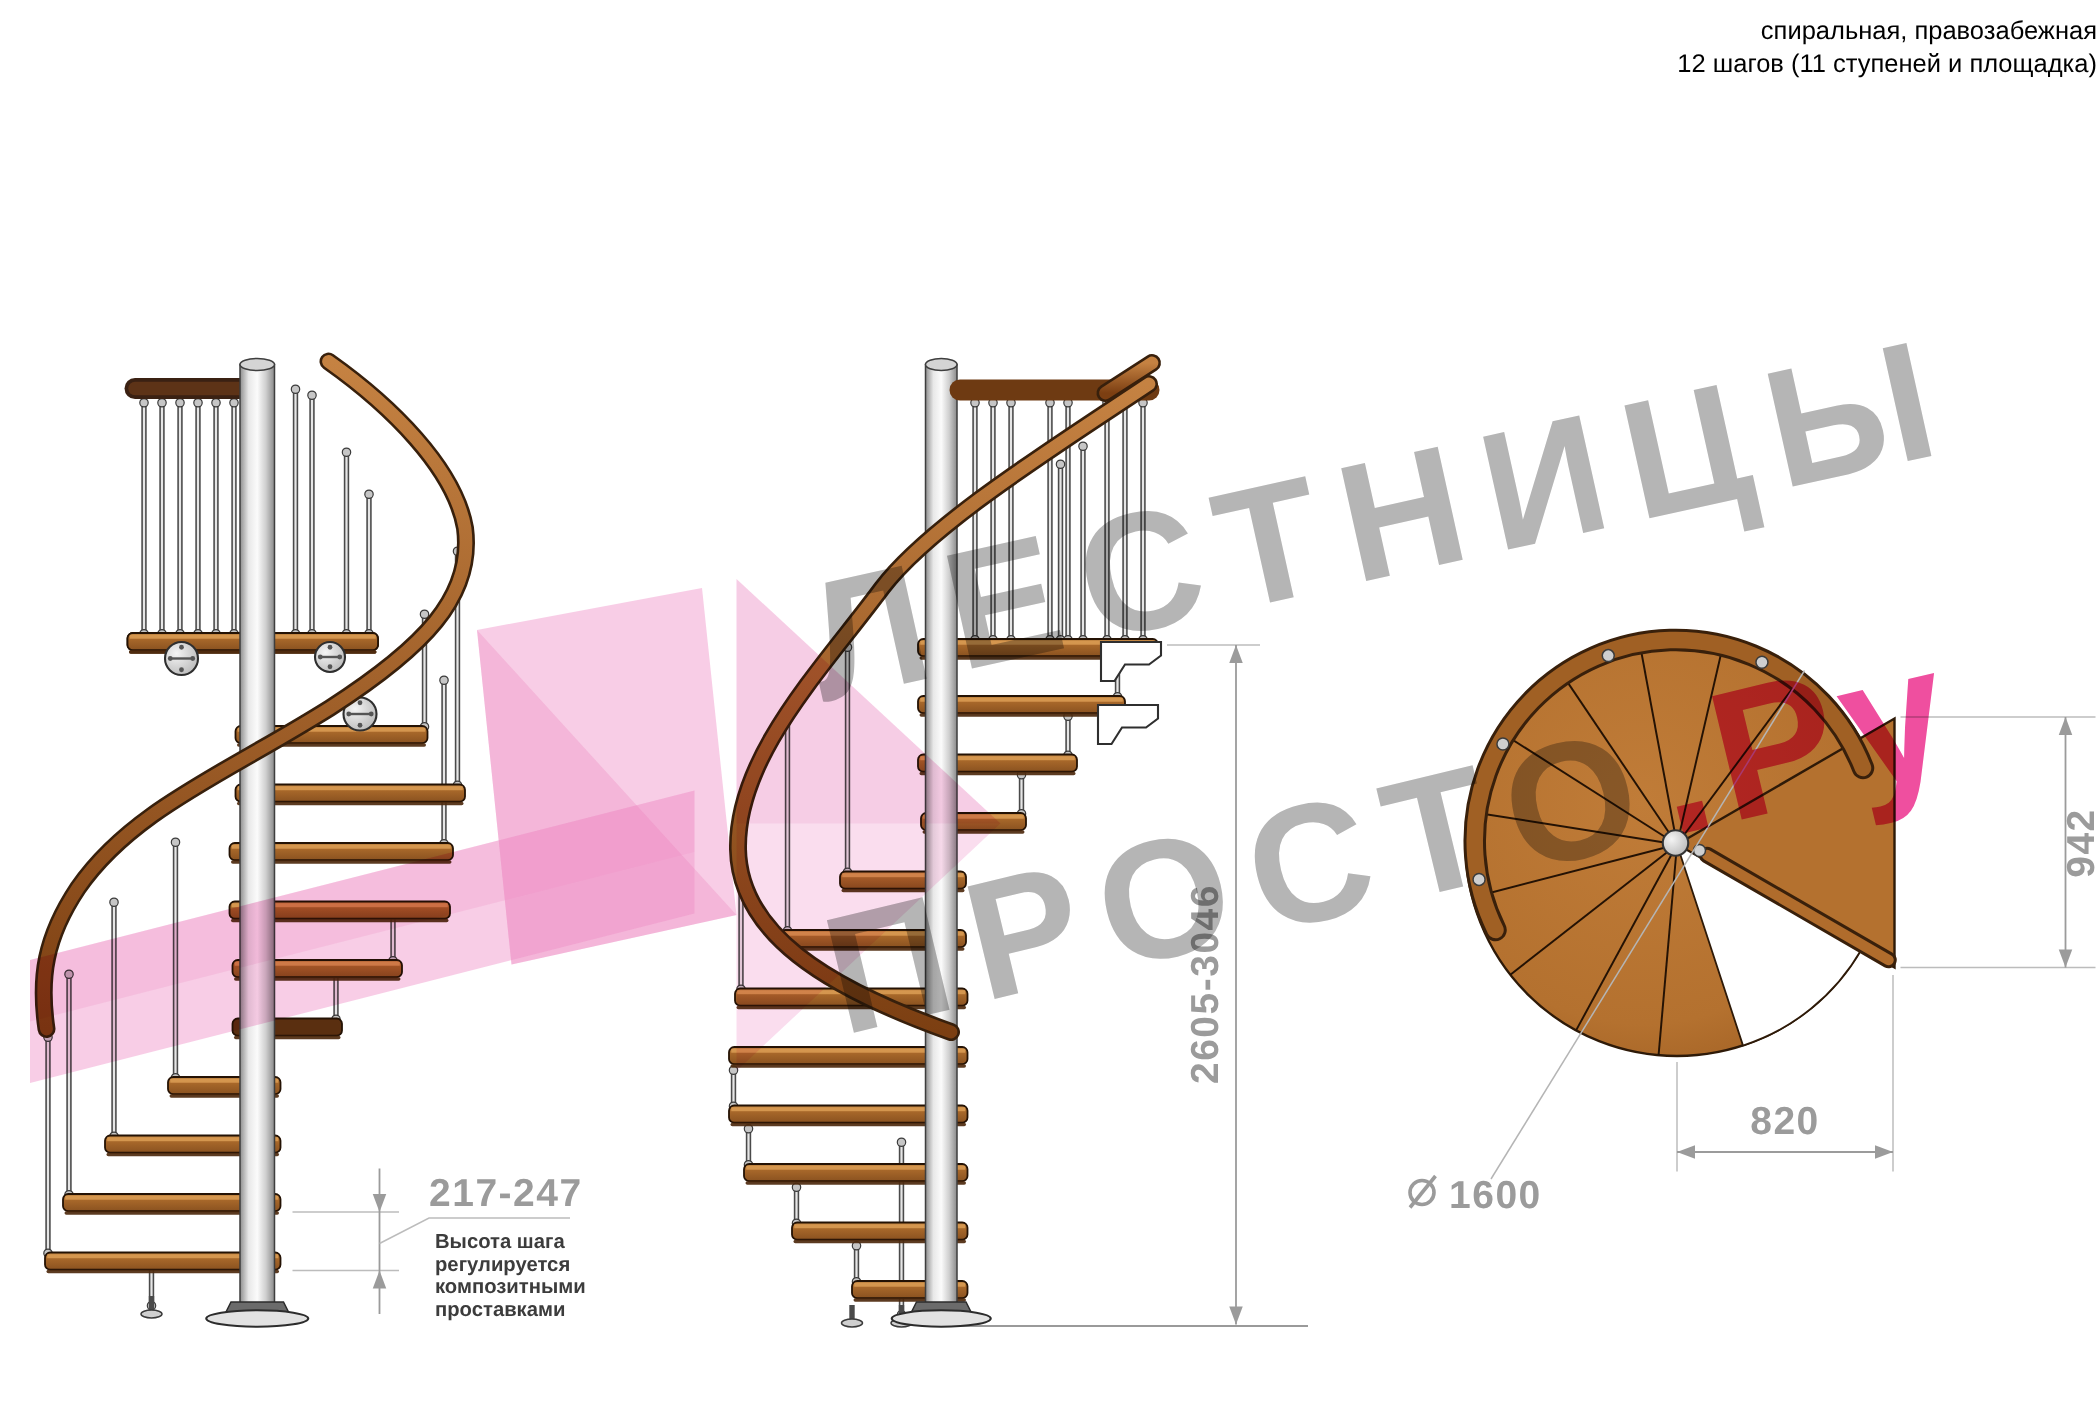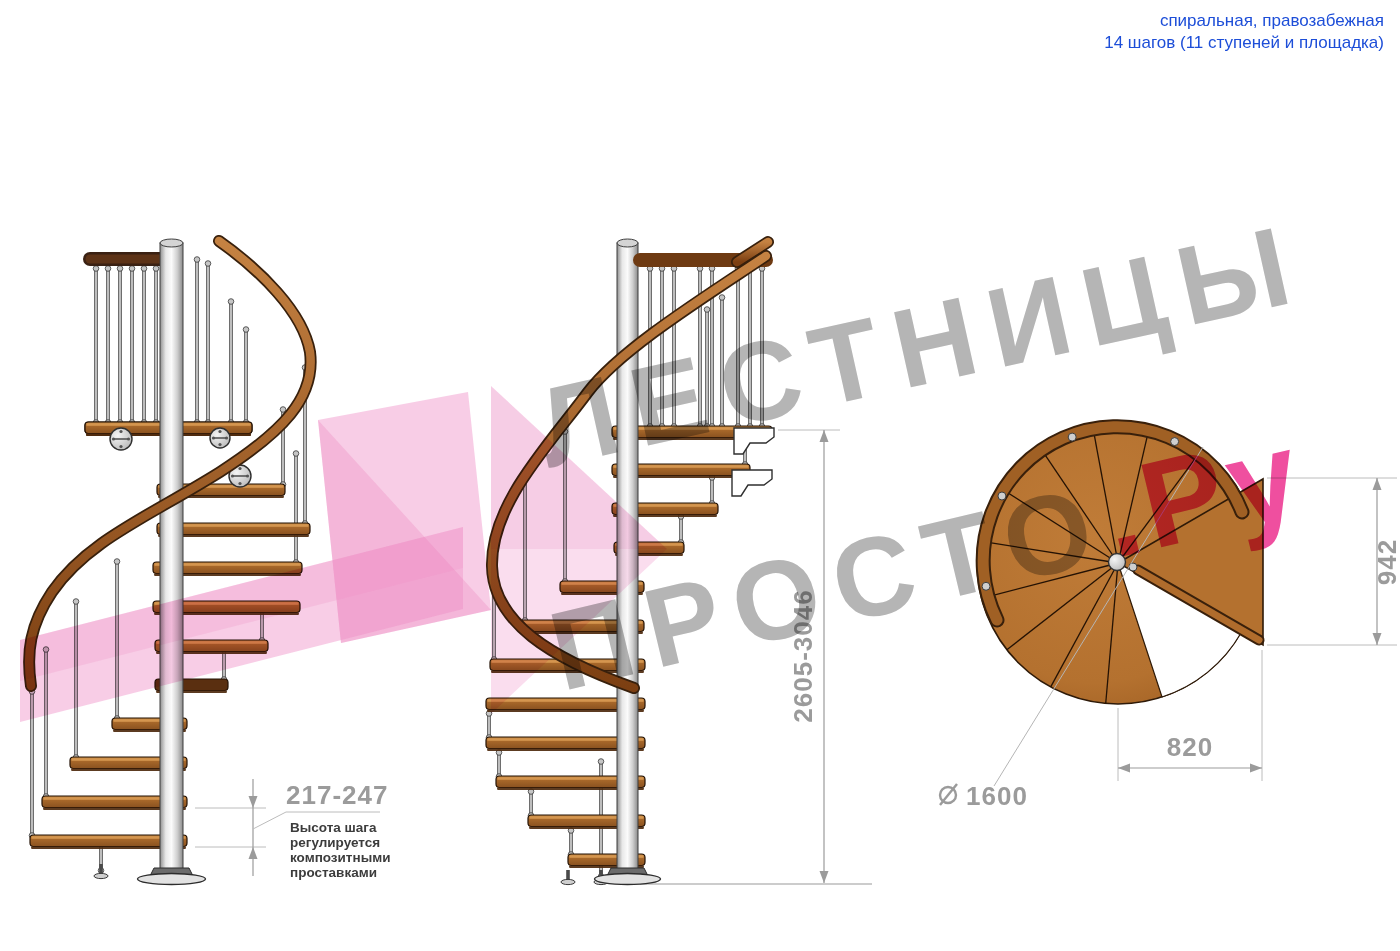--- a/index.html
+++ b/index.html
@@ -1,17 +1,17 @@
 <!DOCTYPE html>
 <html><head>
 <meta charset="utf-8">
 <style>
   html,body{margin:0;padding:0;background:#ffffff;}
   body{width:1400px;height:951px;position:relative;overflow:hidden;font-family:"Liberation Sans",sans-serif;}
-  .header{position:absolute;top:10px;right:16px;text-align:right;font-size:17px;line-height:22px;color:#1d4ed8;}
+  .header{position:absolute;top:10px;right:2px;text-align:right;font-size:17px;line-height:22px;color:#000000;}
   #scene{position:absolute;left:0;top:0;}
   .wm-layer{position:absolute;left:0;top:0;width:1400px;height:951px;pointer-events:none;}
   .wm-text{position:absolute;mix-blend-mode:multiply;font-weight:bold;white-space:nowrap;transform-origin:0 0;color:#b5b5b5;}
   #wm1{left:528px;top:376px;font-size:112px;letter-spacing:16px;line-height:1;transform:rotate(-12.5deg);}
   #wm2{left:538px;top:590px;font-size:112px;letter-spacing:16px;line-height:1;transform:rotate(-13.5deg);}
   .wm-pink{color:#ef4f9f;font-size:123px;letter-spacing:6px;}
   #wm-arrow{position:absolute;left:0;top:0;mix-blend-mode:multiply;}
   svg text{font-family:"Liberation Sans",sans-serif;}
   .dim-num{font-weight:bold;font-size:26px;fill:#9b9b9b;letter-spacing:1px;}
   .note-txt{font-weight:bold;font-size:13.5px;fill:#3c3c3c;}
@@ -589,14 +589,14 @@
     <polygon points="318,420 491,610 341,643" fill="#e87ab8" fill-opacity="0.28"></polygon>
     <polygon points="491,386 667,549 491,714" fill="#f19bce" fill-opacity="0.34"></polygon>
     <polygon points="491,386 667,549 491,549" fill="#e87ab8" fill-opacity="0.16"></polygon>
   </svg>
   <div id="wm1" class="wm-text">ЛЕСТНИЦЫ</div>
   <div id="wm2" class="wm-text"><span>ПРОСТО</span><span class="wm-pink">.Ру</span></div>
 </div>
 
 <div class="header">
   <div>спиральная, правозабежная</div>
-  <div>14 шагов (11 ступеней и площадка)</div>
+  <div>12 шагов (11 ступеней и площадка)</div>
 </div>
 
 </body></html>

